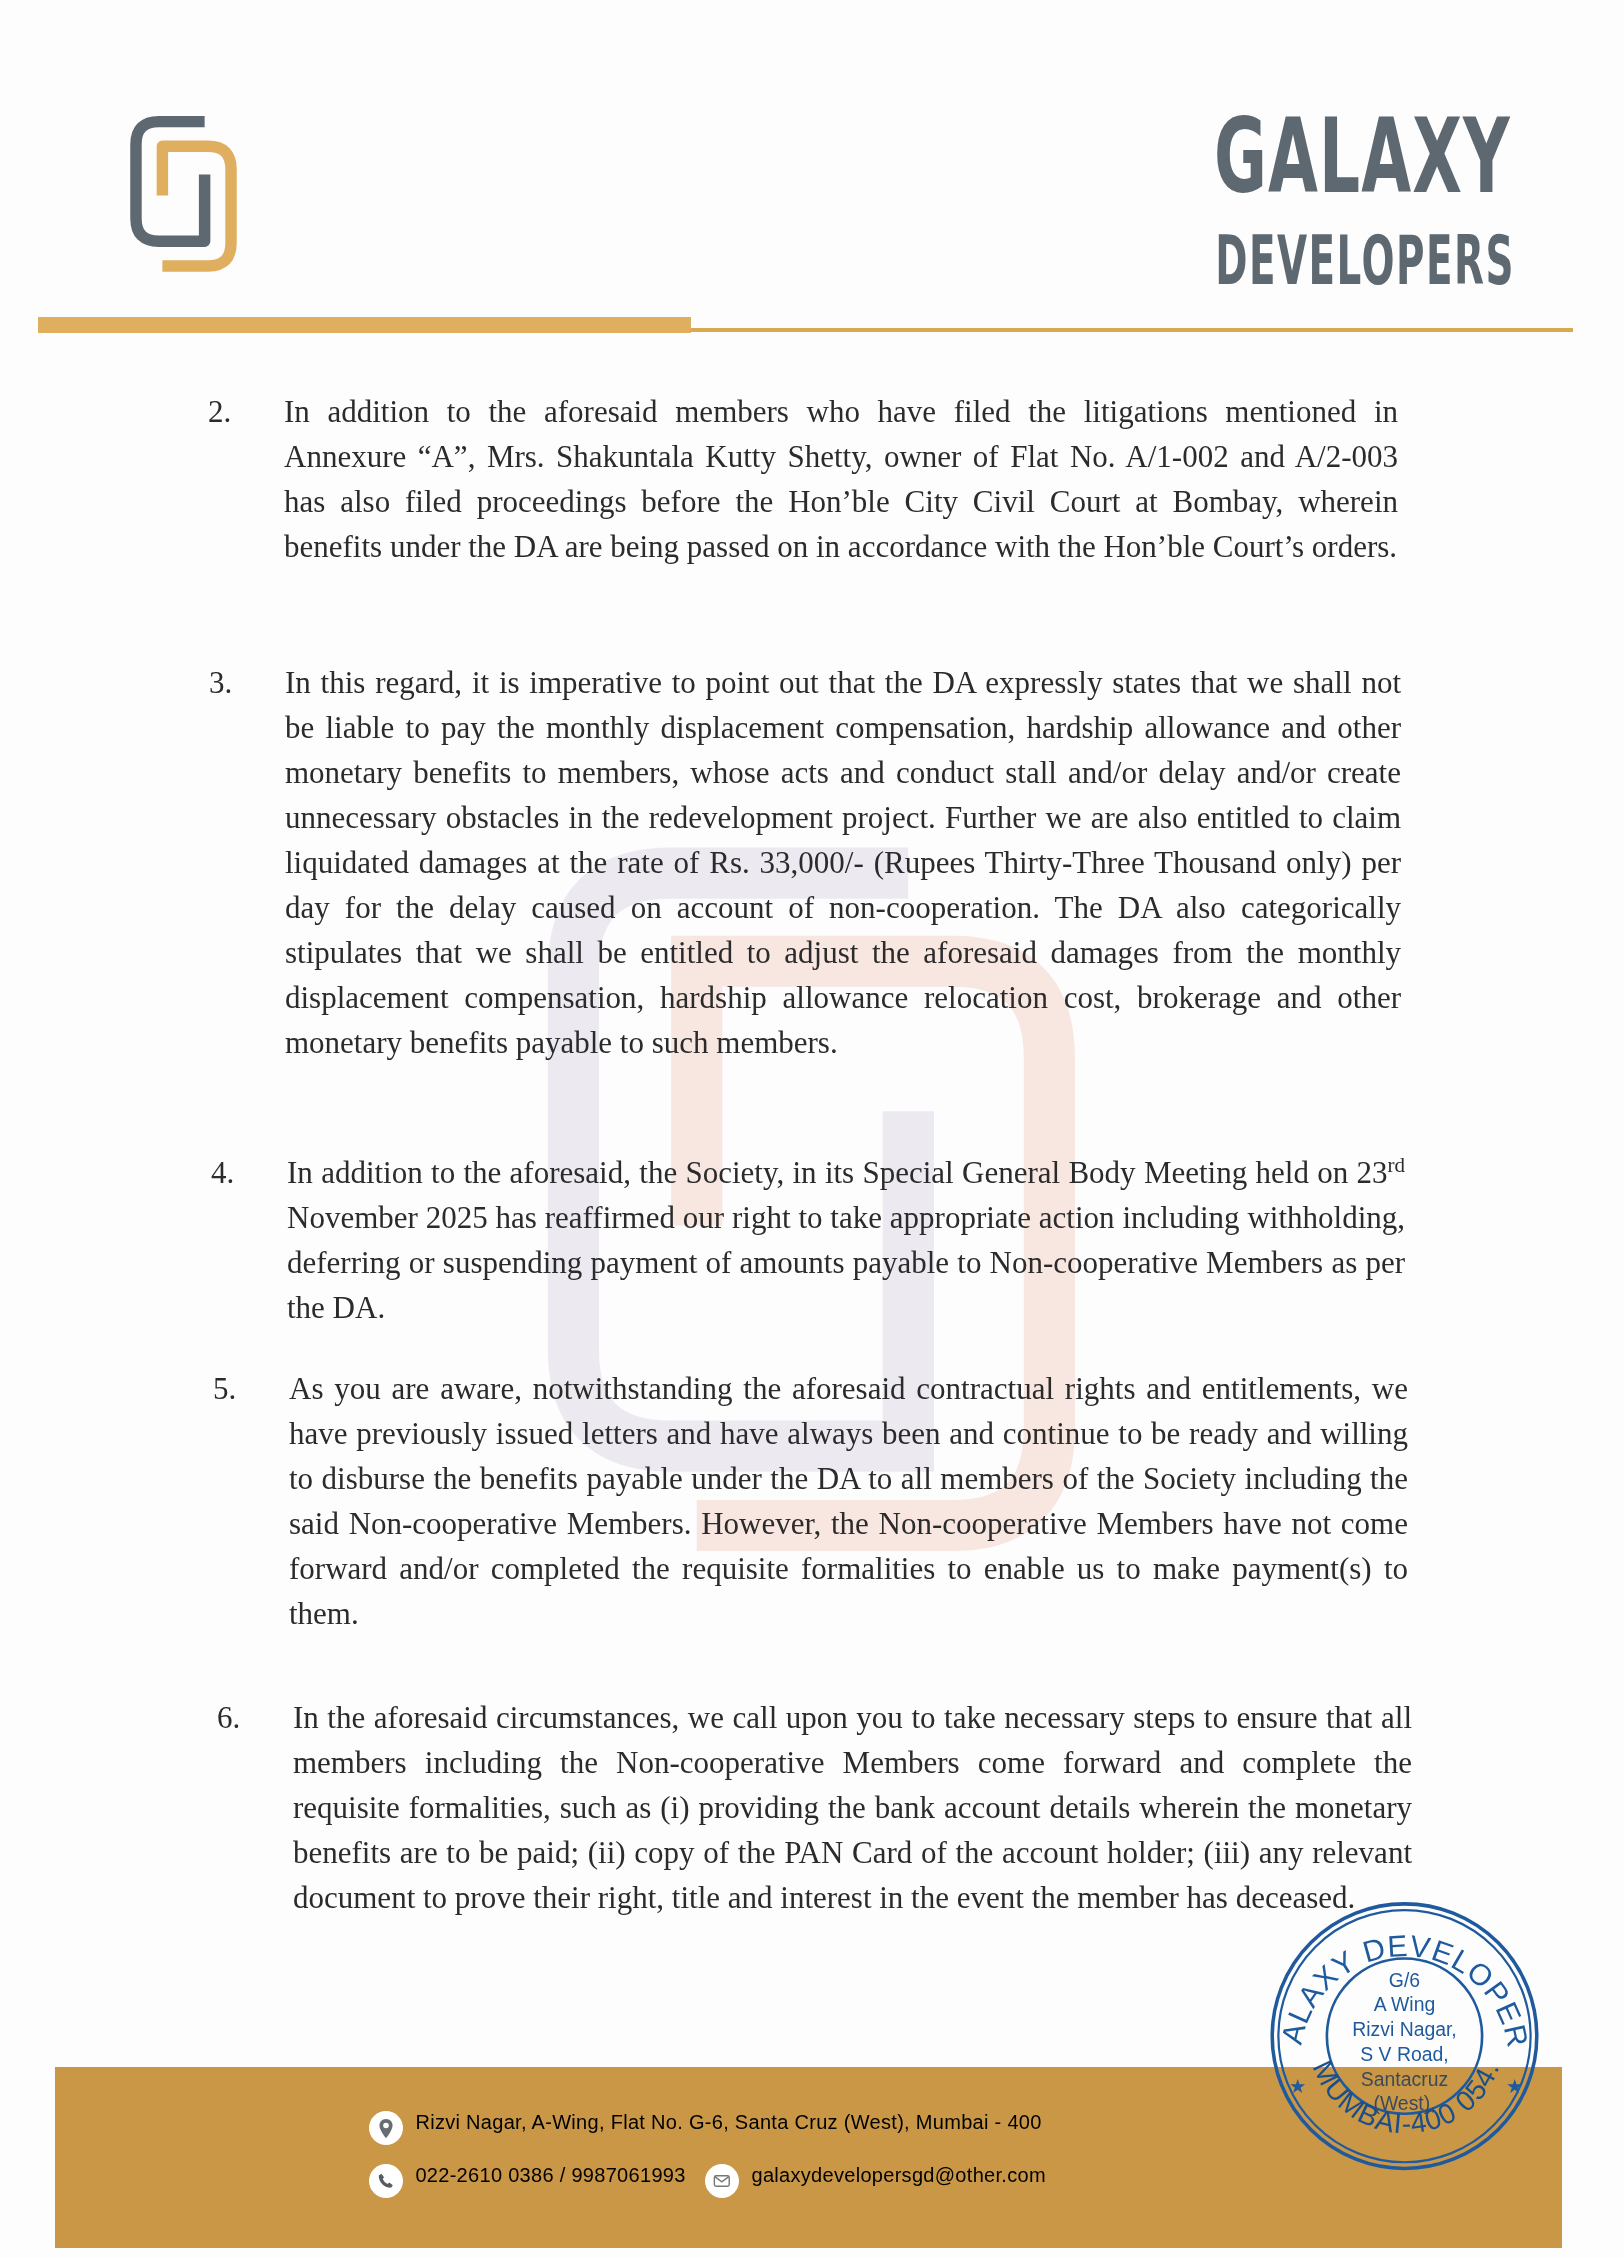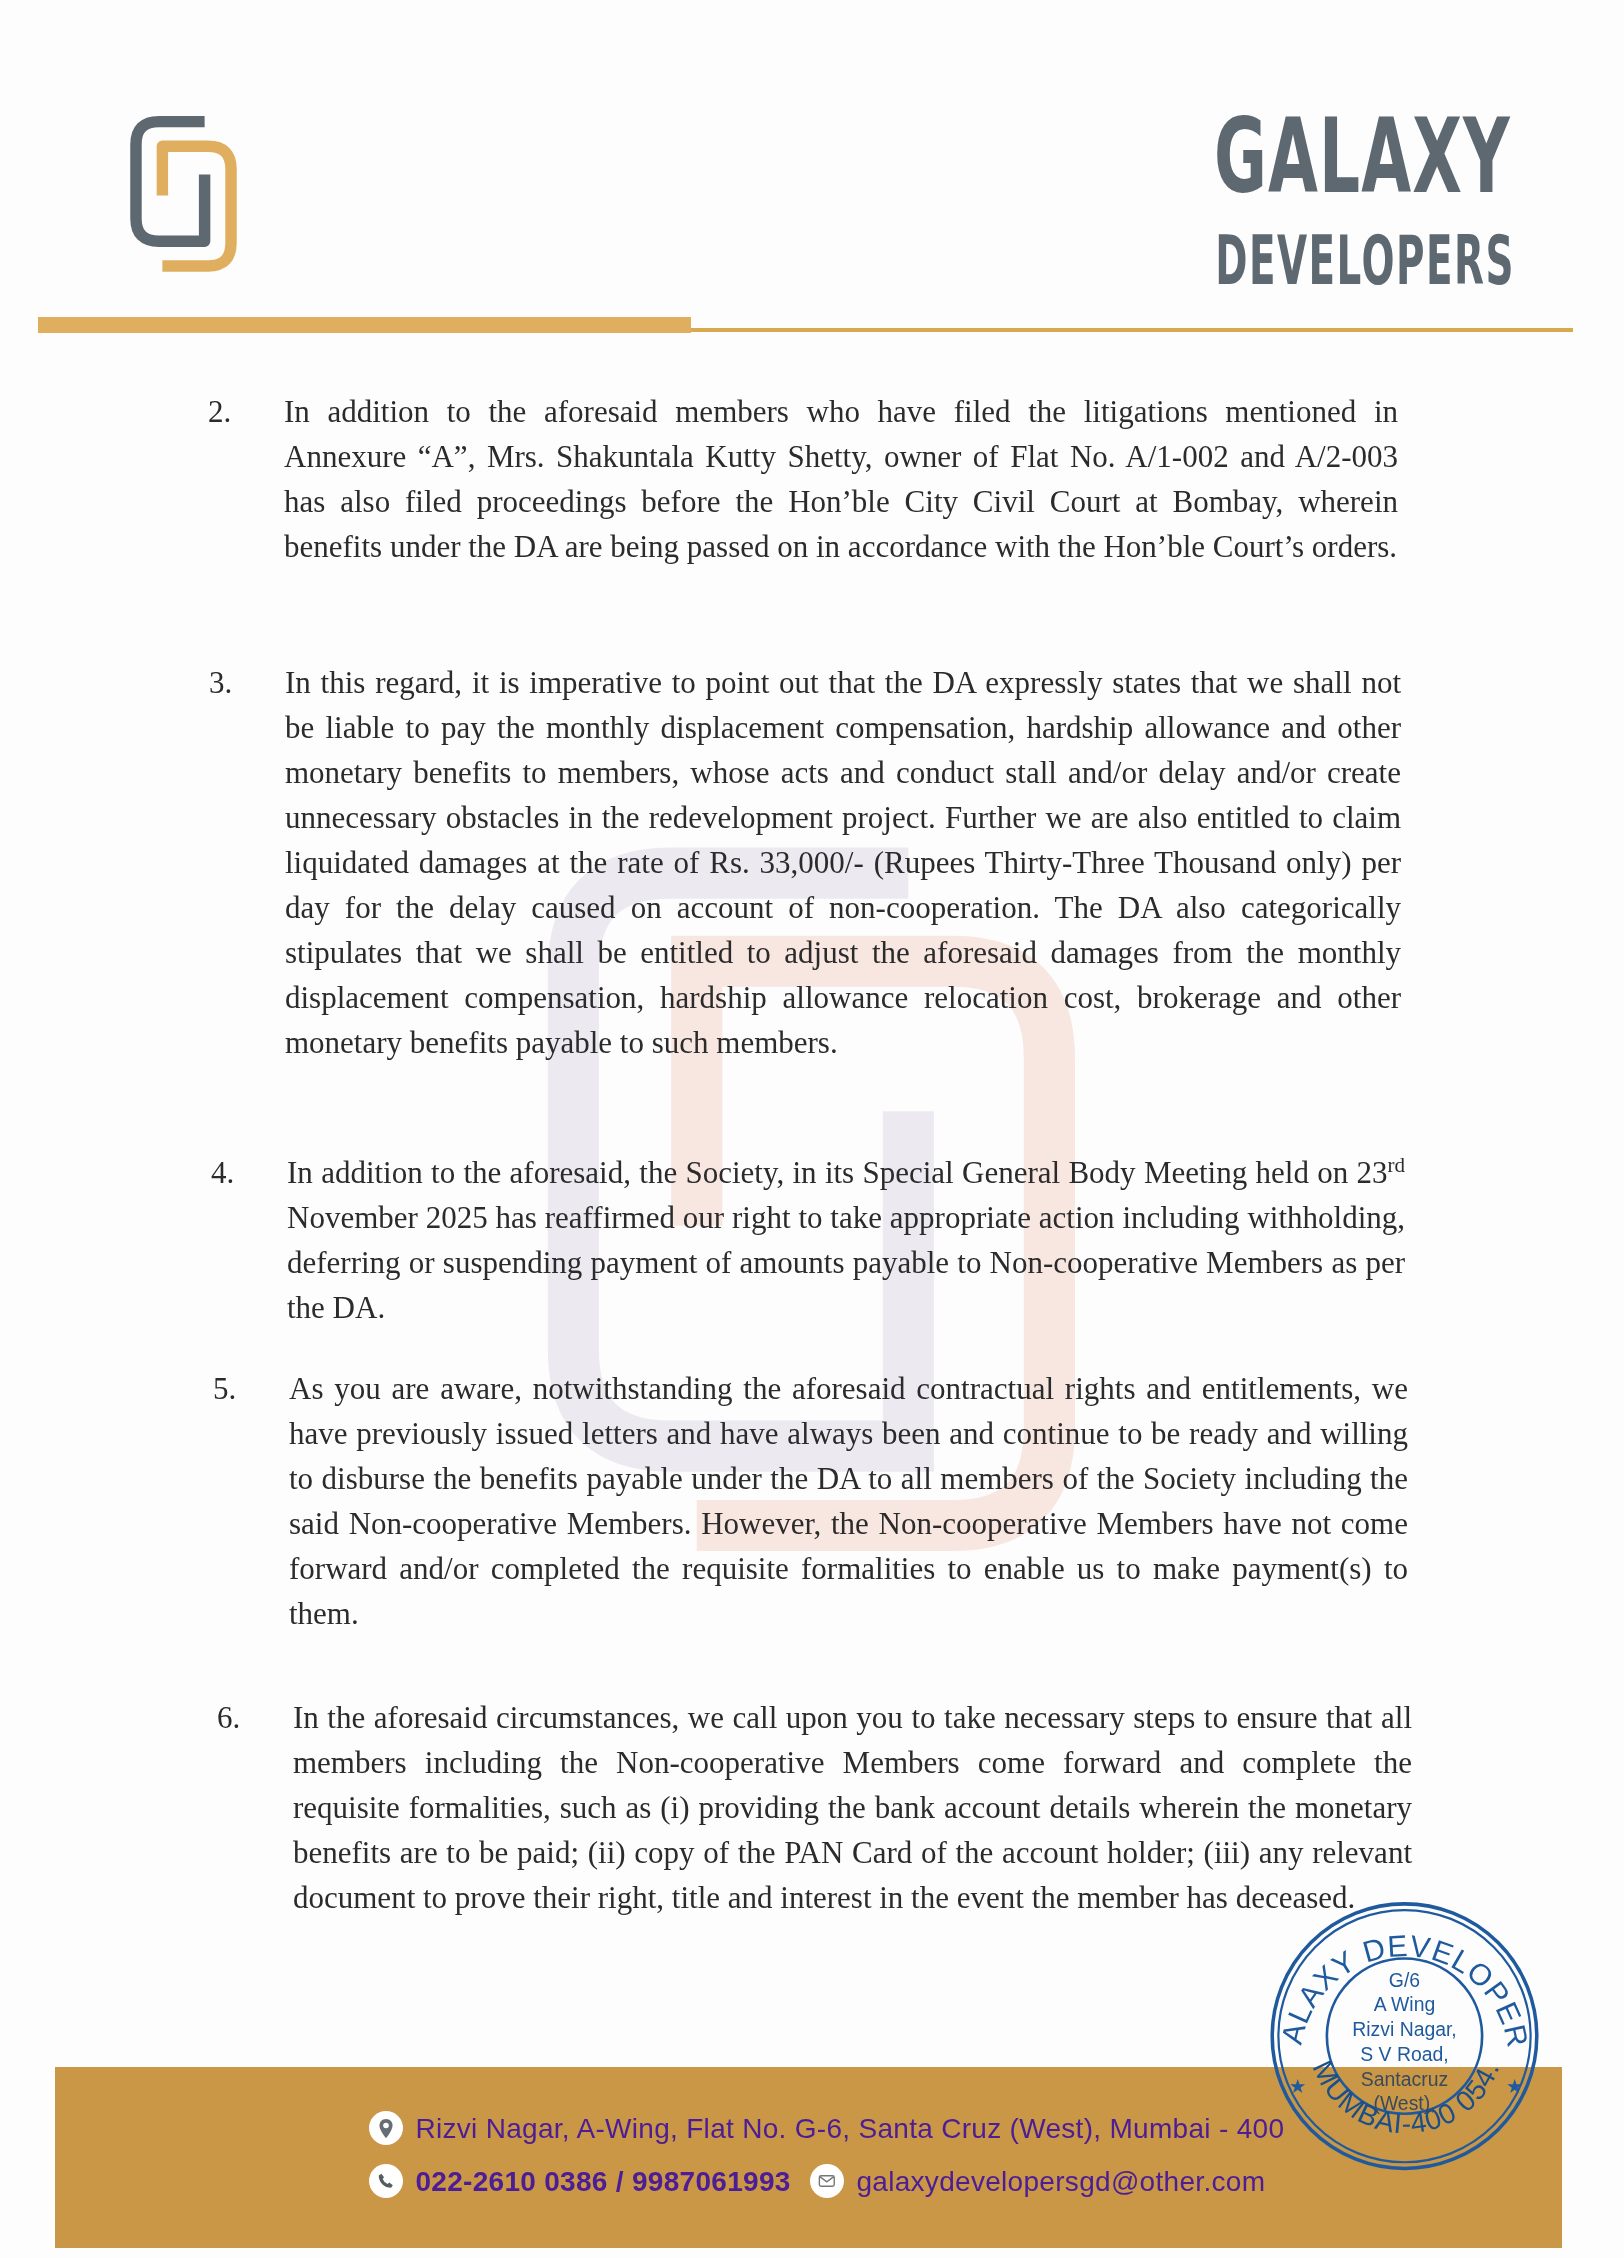--- a/index.html
+++ b/index.html
@@ -34,24 +34,24 @@
   .watermark { left:494px; top:820px; width:670px; height:741px; opacity:1; }
 
   
   .para { position:absolute; font-size:31px; line-height:45px; text-align:justify; }
   .para .num { position:absolute; left:-76px; top:0; }
   .para sup { font-size:21px; line-height:0; vertical-align:super; }
 
   
   .footer { left:55px; top:2067px; width:1507px; height:181px; background:#c99746; }
   .footer-line {
-    position:absolute; color:#4c1d95;
+    position:absolute; color:#000000;
     font-family:"Liberation Sans", "DejaVu Sans", sans-serif;
-    font-size:28px; letter-spacing:0.3px;
-    display:flex; align-items:flex-end; white-space:nowrap;
+    font-size:20px; letter-spacing:0.3px;
+    display:flex; align-items:flex-start; white-space:nowrap;
   }
   .f-icon {
     width:34px; height:34px; border-radius:50%; background:#ffffff;
     display:inline-flex; align-items:center; justify-content:center;
     margin-right:12.4px; flex:none;
   }
   .stamp { left:1259px; top:1888px; width:291px; height:291px; }
 </style>
 </head>
 <body>
@@ -108,21 +108,21 @@
         </svg>
     </span>
     <span>Rizvi Nagar, A-Wing, Flat No. G-6, Santa Cruz (West), Mumbai - 400</span>
   </div>
   <div class="footer-line" style="left:314px; top:97px;">
     <span class="f-icon">
       <svg width="17.6" height="17.6" viewBox="0 0 20 20">
           <path d="M5 2 L8 6 L6.5 8 Q8 12 12 13.5 L14 12 L18 15 L16 18 Q10 18 6 14 Q2 10 2 4 Z" fill="#555d63"></path>
         </svg>
     </span>
-    <span style="margin-right:19.4px;font-weight:bold;">022-2610 0386 / 9987061993</span>
+    <span style="margin-right:19.4px;">022-2610 0386 / 9987061993</span>
     <span class="f-icon">
       <svg width="17.6" height="14" viewBox="0 0 20 16">
           <rect x="1.5" y="2" width="17" height="12" rx="2" fill="none" stroke="#777" stroke-width="1.6"></rect>
           <path d="M2 3 L10 9 L18 3" fill="none" stroke="#777" stroke-width="1.6"></path>
         </svg>
     </span>
     <span>galaxydevelopersgd@other.com</span>
   </div>
 </div>
 

